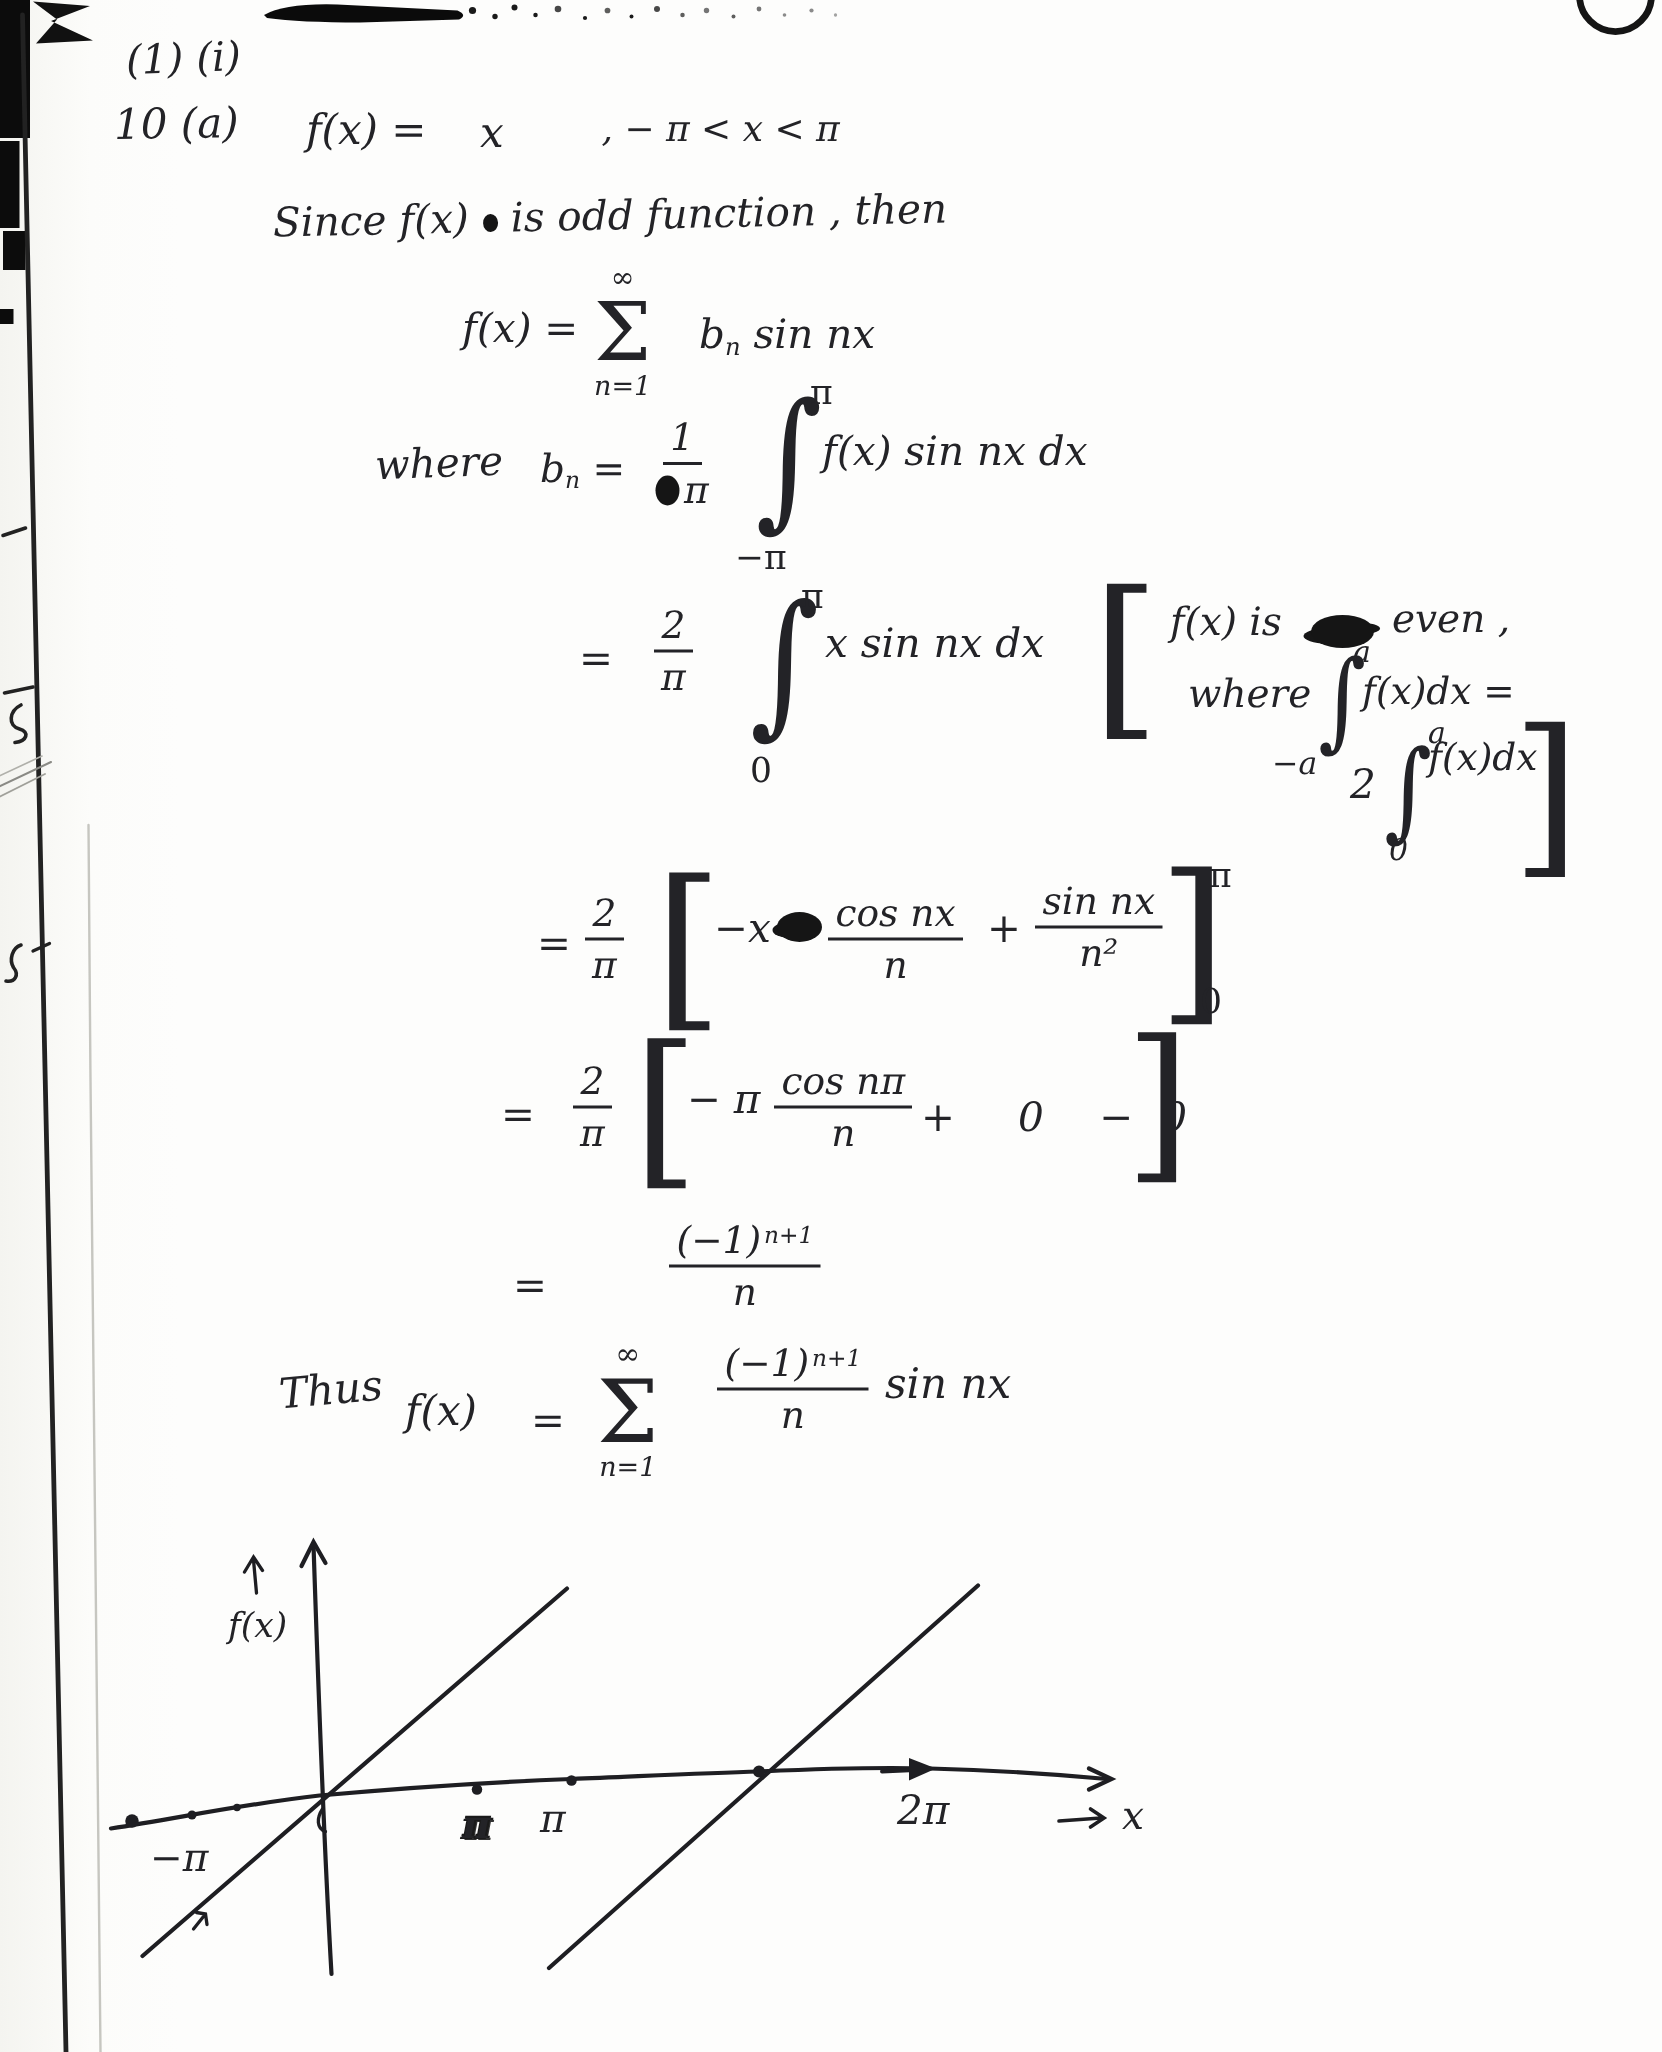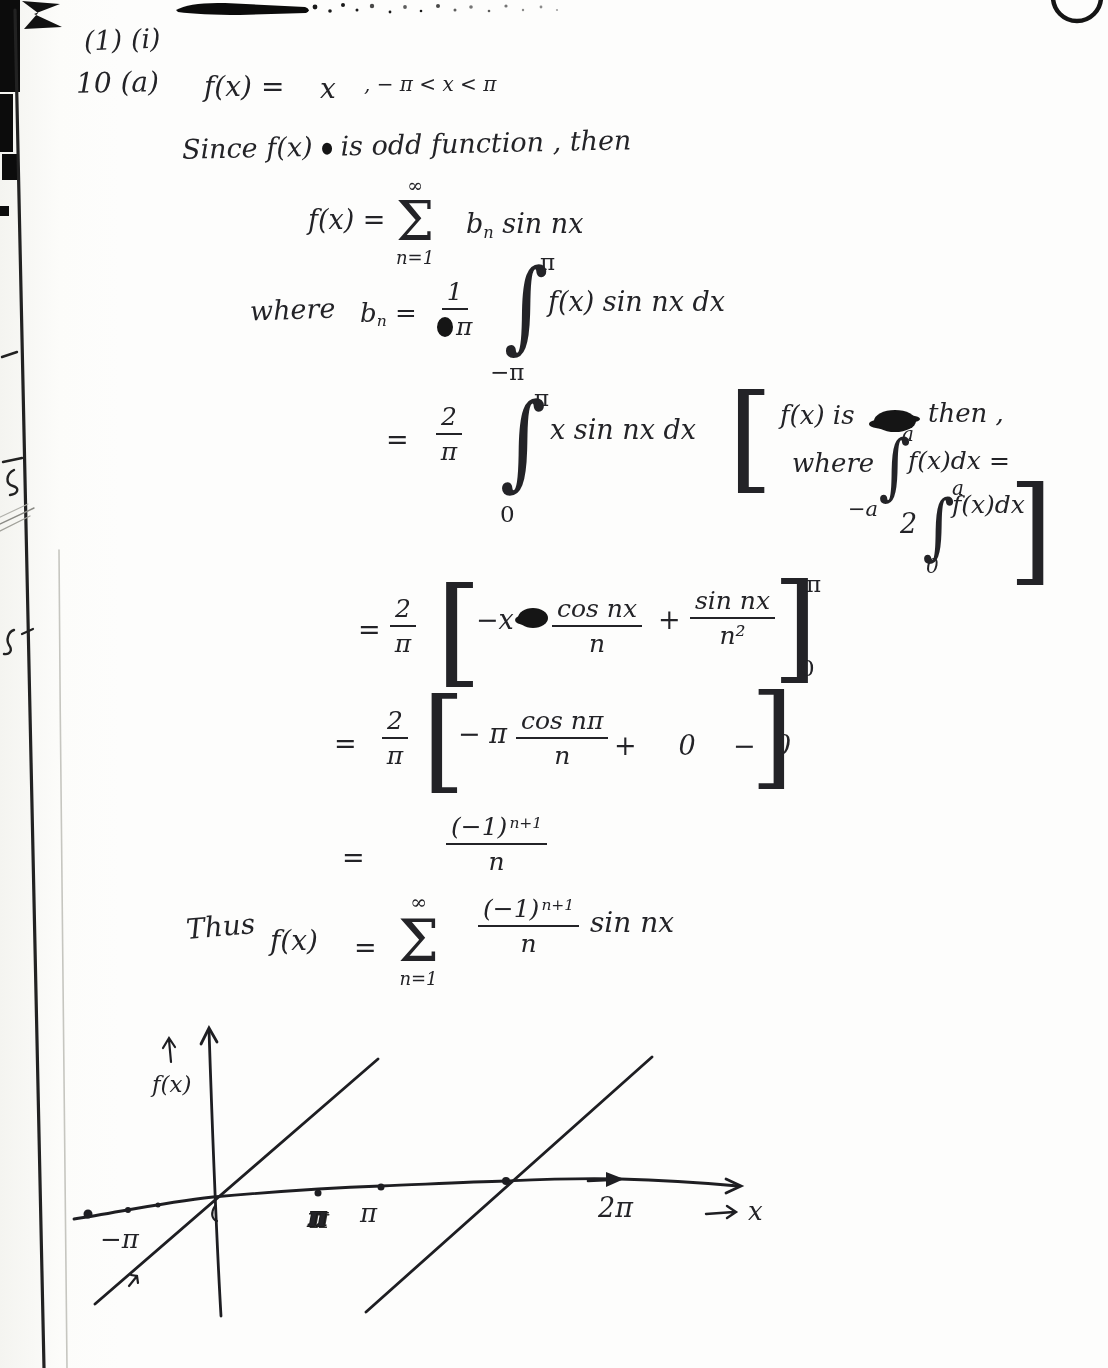--- a/index.html
+++ b/index.html
@@ -96,21 +96,21 @@
       </g>
       <path d="M706,1214 L734,1212 M727,1206 L736,1212 L727,1218" stroke-width="2.4"></path>
     </g>
   </svg>
 
   <div class="hw" style="left:84px;top:26px;font-size:27px;transform:rotate(-2deg);">(1) (i)</div>
 
   <div class="hw" style="left:76px;top:68px;font-size:28px;transform:rotate(-1deg);">10 (a)</div>
   <div class="hw" style="left:204px;top:72px;font-size:28px;">f(x) =</div>
   <div class="hw" style="left:320px;top:74px;font-size:28px;">x</div>
-  <div class="hw" style="left:364px;top:74px;font-size:20px;font-style:italic;">, − π &lt; x &lt; π</div>
+  <div class="hw" style="left:401px;top:74px;font-size:24px;font-style:italic;">, − π &lt; x &lt; π</div>
 
   <div class="hw" style="left:182px;top:131px;font-size:27px;transform:rotate(-1.2deg);display:flex;gap:9px;">
     <span>Since f(x)</span>
     <span class="blob-inline" style="width:10px;height:12px;margin-top:10px;"></span>
     <span>is odd function , then</span>
   </div>
 
   <div class="hw" style="left:308px;top:206px;font-size:27px;">f(x) =</div>
   <div class="sum" style="left:396px;top:176px;">
     <span style="font-size:19px;">∞</span>
@@ -145,21 +145,21 @@
     <span class="bot">π</span>
   </div>
   <span class="intg" style="left:496px;top:392px;font-size:104px;">∫</span>
   <div class="hw" style="left:534px;top:386px;font-size:23px;font-style:normal;">π</div>
   <div class="hw" style="left:500px;top:502px;font-size:23px;font-style:normal;">0</div>
   <div class="hw" style="left:550px;top:416px;font-size:27px;">x sin nx dx</div>
 
   <span class="bracket" style="left:728px;top:390px;font-size:116px;">[</span>
   <div class="hw" style="left:780px;top:402px;font-size:26px;">f(x) is</div>
   <div class="blob" style="left:874px;top:410px;width:42px;height:22px;box-shadow:-11px 3px 0 -6px #161616,11px -2px 0 -7px #161616;"></div>
-  <div class="hw" style="left:928px;top:400px;font-size:26px;">then ,</div>
+  <div class="hw" style="left:928px;top:400px;font-size:26px;">even ,</div>
   <div class="hw" style="left:792px;top:450px;font-size:26px;">where</div>
   <span class="intg" style="left:876px;top:432px;font-size:72px;">∫</span>
   <div class="hw" style="left:902px;top:424px;font-size:20px;">a</div>
   <div class="hw" style="left:848px;top:498px;font-size:21px;">−a</div>
   <div class="hw" style="left:908px;top:448px;font-size:25px;">f(x)dx =</div>
   <div class="hw" style="left:900px;top:510px;font-size:27px;">2</div>
   <span class="intg" style="left:920px;top:492px;font-size:72px;">∫</span>
   <div class="hw" style="left:952px;top:478px;font-size:20px;">a</div>
   <div class="hw" style="left:926px;top:556px;font-size:20px;">0</div>
   <div class="hw" style="left:952px;top:492px;font-size:25px;">f(x)dx</div>

